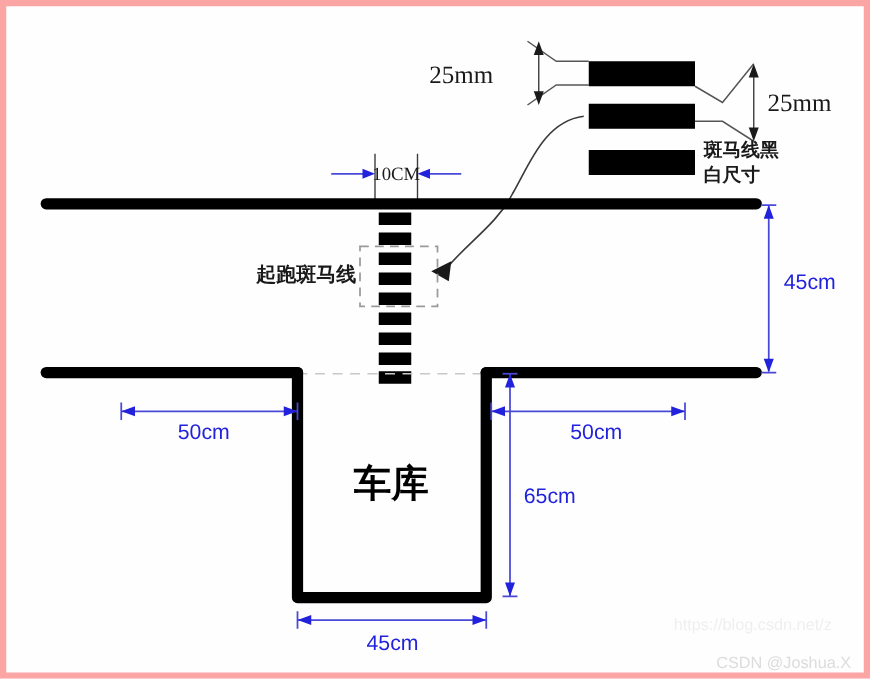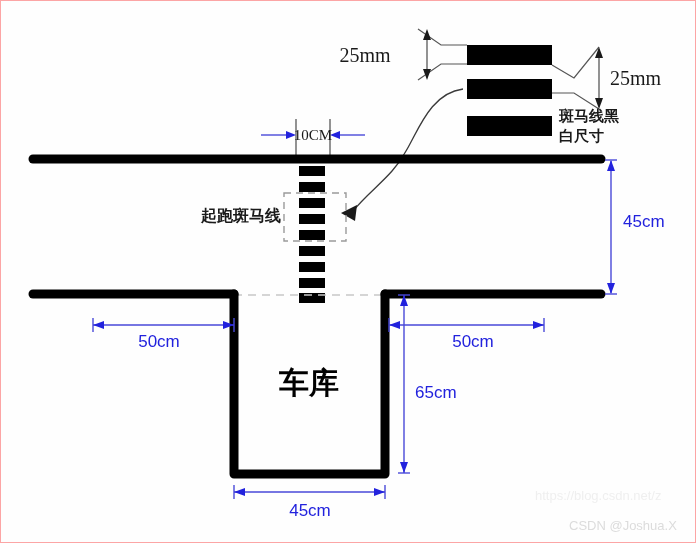--- a/index.html
+++ b/index.html
@@ -8,21 +8,21 @@
     background: #ffffff;
   }
   body {
     font-family: "Liberation Sans", sans-serif;
   }
   #canvas-wrap {
     position: relative;
     width: 696px;
     height: 543px;
     background: #fefefe;
-    border: 1px solid #fca5a5;
+    border: 5px solid #fca5a5;
     box-sizing: border-box;
     overflow: hidden;
   }
   svg#diagram {
     position: absolute;
     left: 0;
     top: 0;
     display: block;
   }
   .dim-text {

